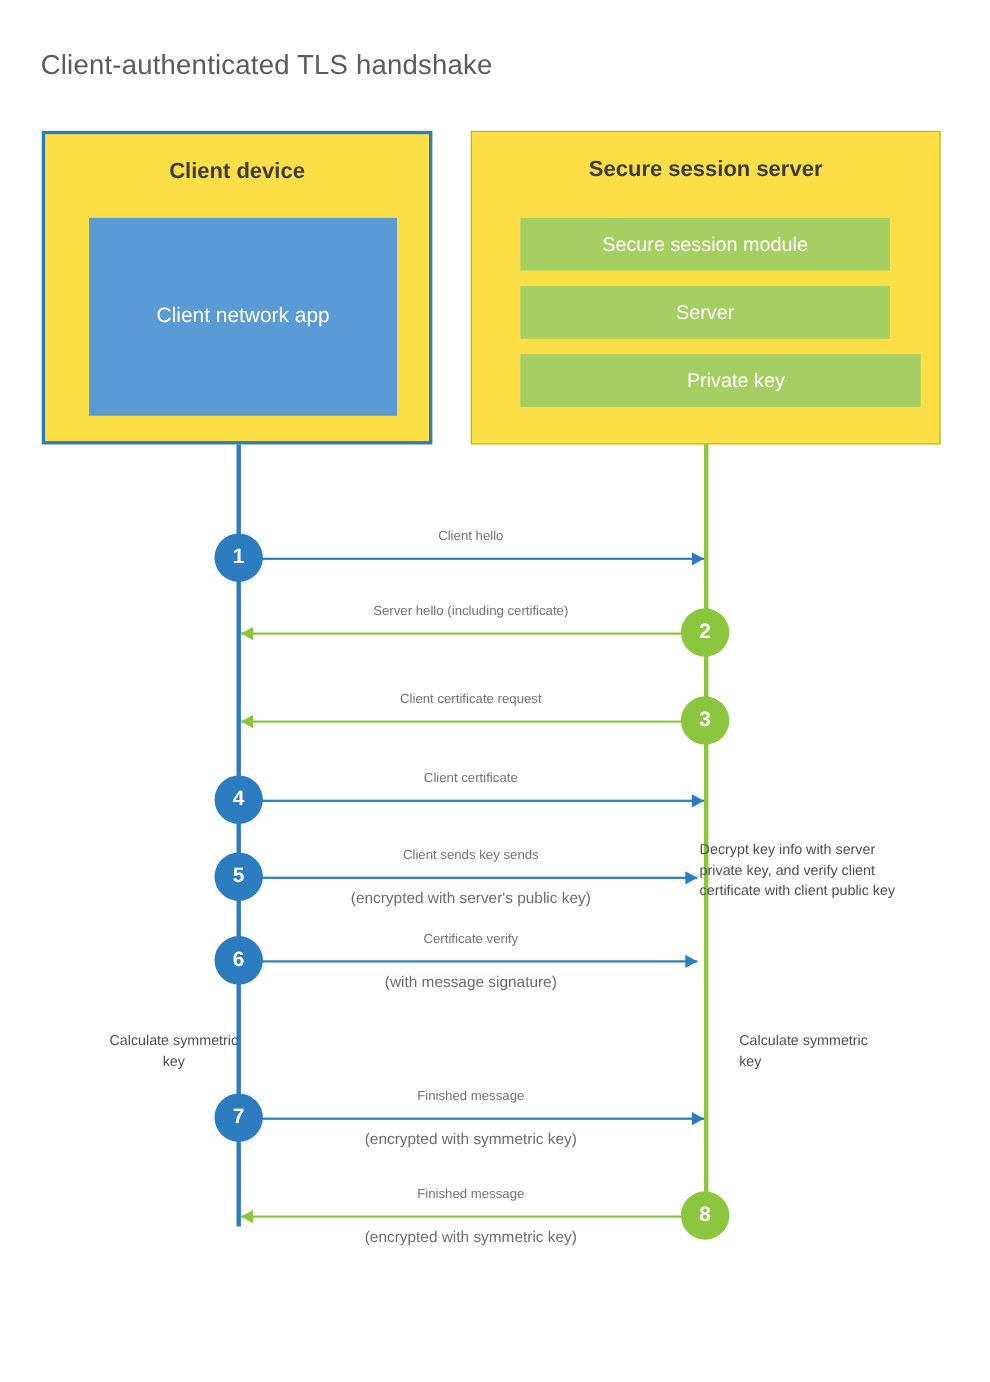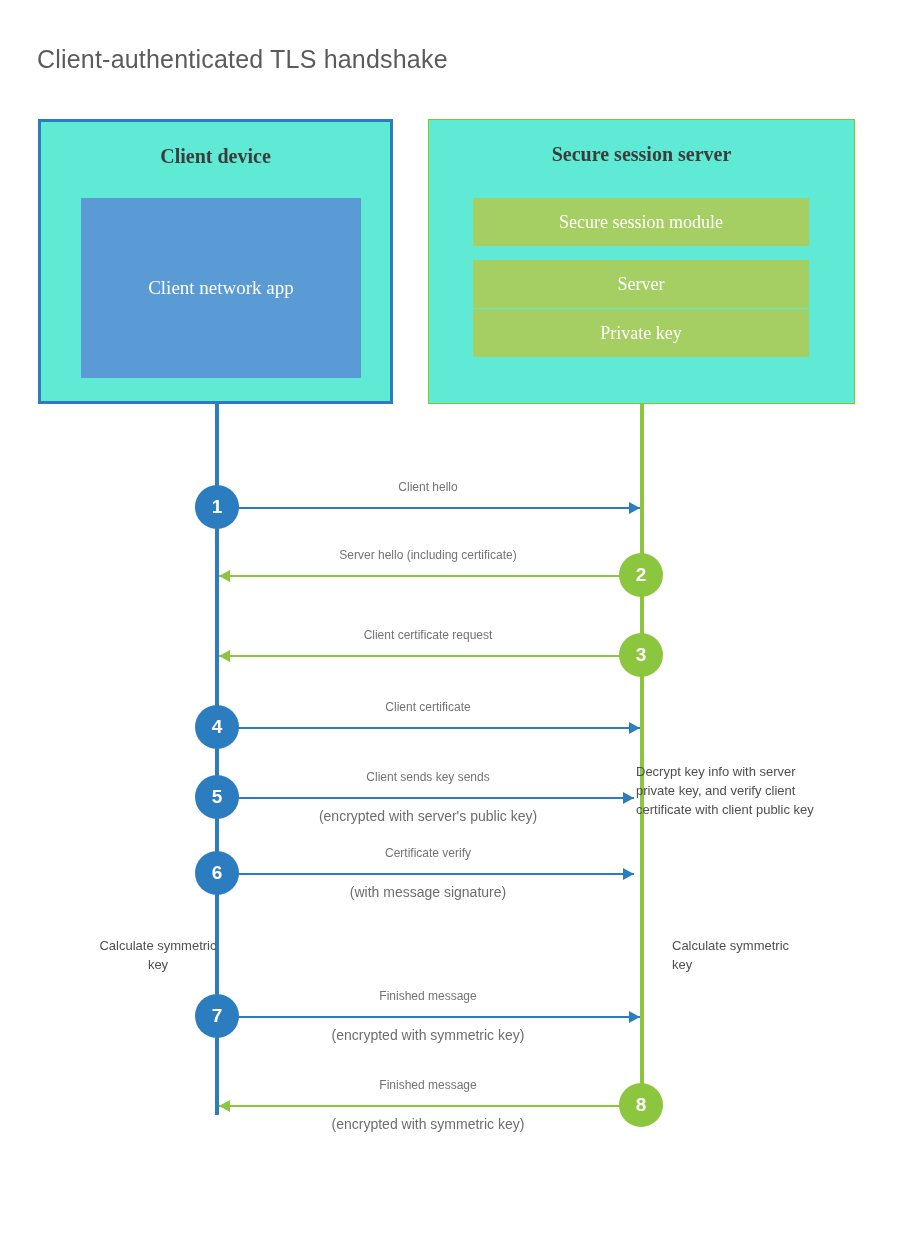--- a/index.html
+++ b/index.html
@@ -21,23 +21,22 @@
     top: 28px;
     font-size: 25px;
     font-weight: 400;
     color: #5b5b5b;
     letter-spacing: 0.2px;
   }
 
   
   .party-box {
     position: absolute;
-    background: #5eead4;
+    background: #fde047;
     box-sizing: border-box;
-    font-family: Liberation Serif, serif;
   }
   #client-box {
     left: 38px;
     top: 119px;
     width: 355px;
     height: 285px;
     border: 3px solid #2c7cc0;
   }
   #server-box {
     left: 428px;
@@ -75,21 +74,21 @@
     height: 48px;
     background: #a5cf63;
     color: #ffffff;
     font-size: 18px;
     display: flex;
     align-items: center;
     justify-content: center;
   }
   #mod-0 { top: 78px; }
   #mod-1 { top: 140px; }
-  #mod-2 { top: 189px; }
+  #mod-2 { top: 202px; padding-left: 28px; }
 
   
   .lifeline {
     position: absolute;
     width: 4px;
   }
   #client-lifeline {
     left: 215px;
     top: 404px;
     height: 711px;

